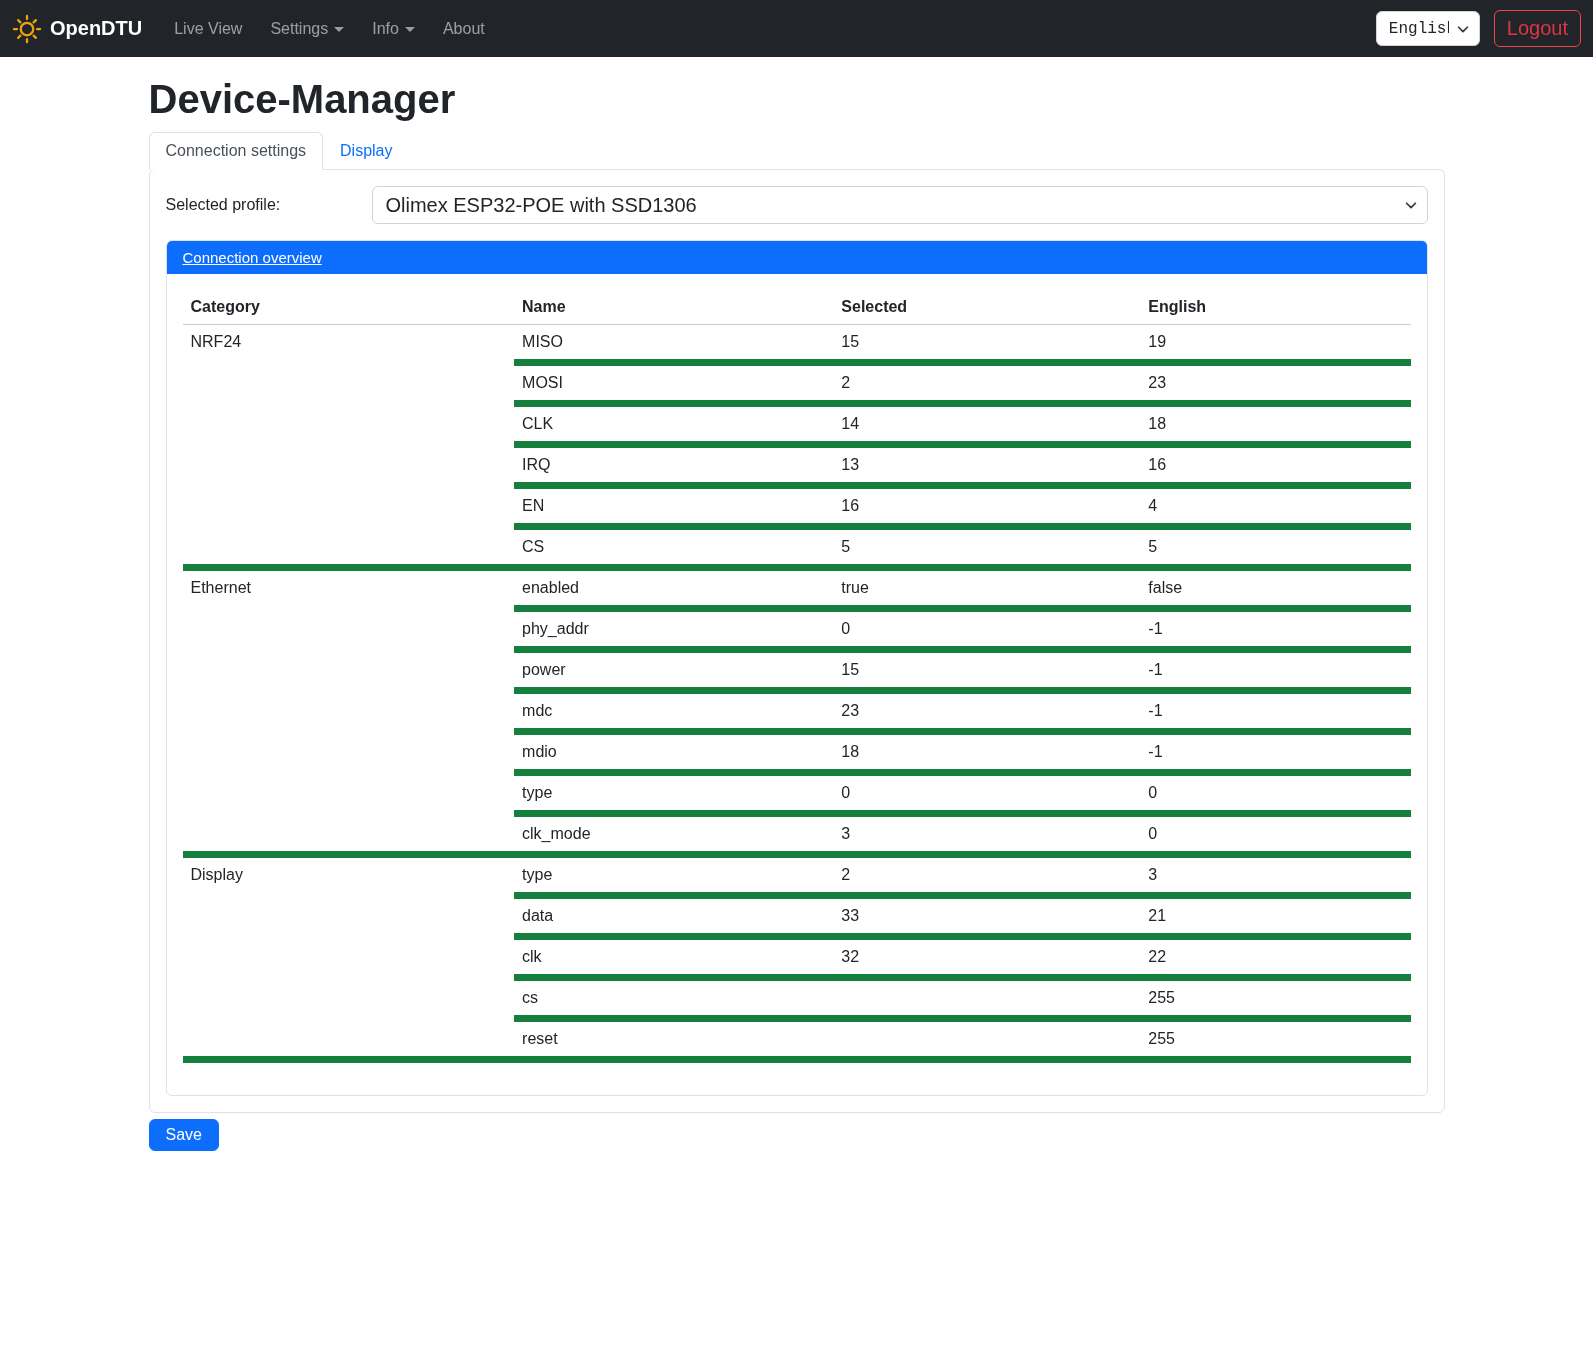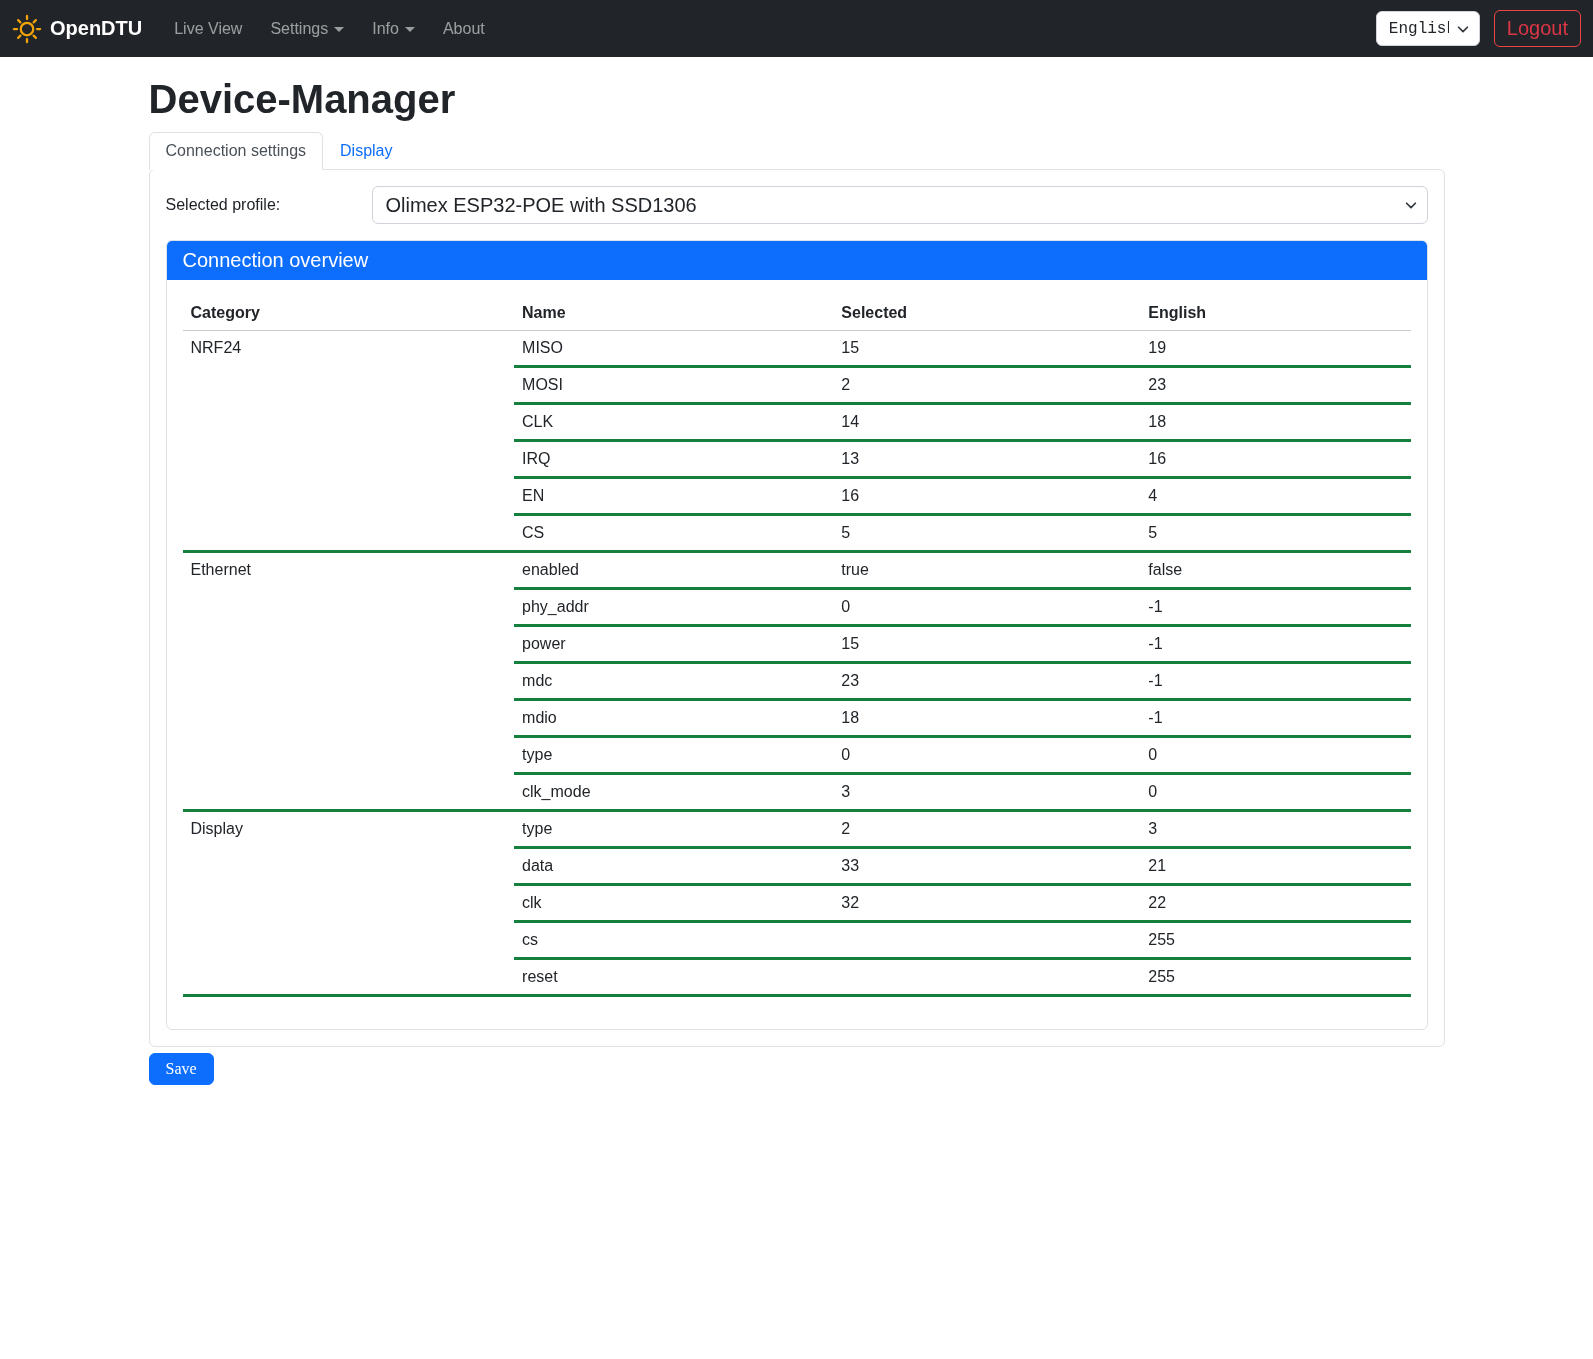--- a/index.html
+++ b/index.html
@@ -149,58 +149,59 @@
     margin-top: 16px;
     border: 1px solid #dee2e6;
     border-radius: 6px;
     background: #fff;
   }
   .card-header {
     background: #0d6efd;
     color: #fff;
     padding: 8px 16px;
     border-radius: 5px 5px 0 0;
-    font-size: 20px;
+    font-size: 15px;
+    text-decoration: underline;
   }
   .card-body { padding: 16px; }
 
   
   table.overview {
     width: 100%;
     border-collapse: collapse;
     margin-bottom: 16px;
     font-size: 16px;
     color: #212529;
   }
   table.overview th {
     text-align: left;
     font-weight: 700;
     padding: 8px;
     border-bottom: 1px solid #c9ccd0;
   }
   table.overview td {
     padding: 8px;
-    border-bottom: 3px solid #15803d;
+    border-bottom: 7px solid #15803d;
     vertical-align: top;
   }
   table.overview td.cat-cell { vertical-align: top; }
   .col-cat { width: 27%; }
   .col-name { width: 26%; }
   .col-sel { width: 25%; }
   .col-act { width: 22%; }
 
   
   .save-btn {
     margin-top: 6px;
     background: #0d6efd;
     border: 1px solid #0d6efd;
     color: #fff;
     border-radius: 6px;
     padding: 6px 16px;
-    font-size: 16px; font-family: Liberation Serif, serif;
+    font-size: 16px; font-family: Liberation Sans, sans-serif;
     cursor: pointer;
   }
 </style>
 </head>
 <body>
 
 <nav class="navbar">
   <div class="nav-left">
     <a class="brand">
       <span style="display:flex;">

